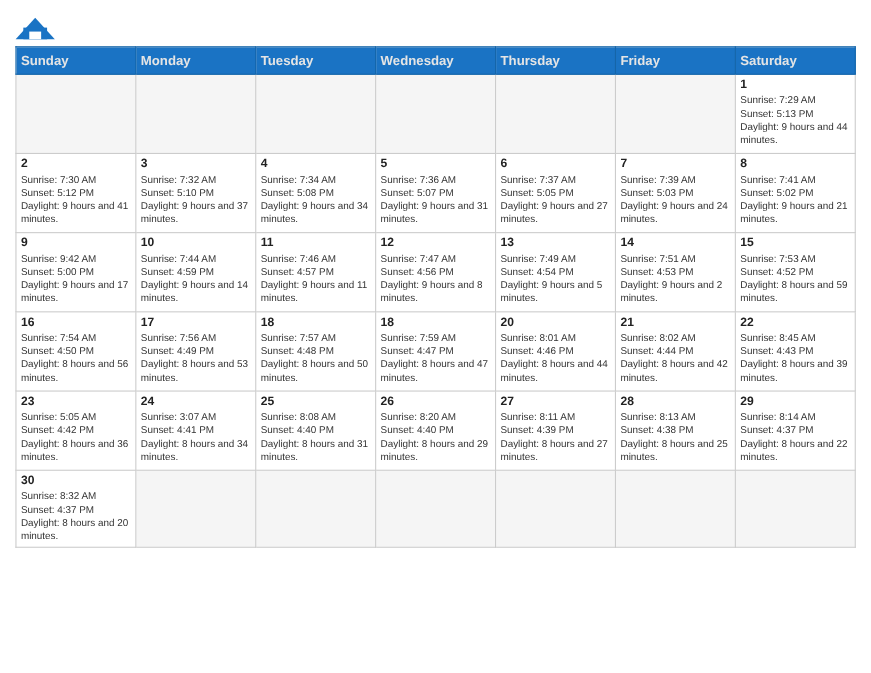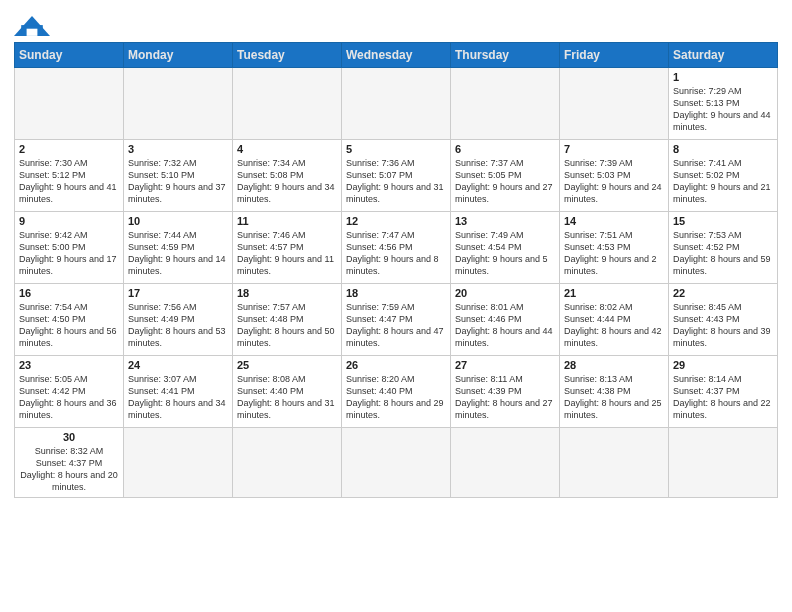--- a/index.html
+++ b/index.html
@@ -88,21 +88,20 @@
       display: block;
       margin-bottom: 2px;
     }
     .day-info {
       font-size: 9px;
       color: #333;
       line-height: 1.35;
     }
     .last-row td {
       height: 60px;
-      text-align: center;
     }
   </style>
 </head>
 <body>
 
 <div class="page">
   <div class="header">
     <div class="logo">
       <div class="logo-text">
         <span></span><span style="color:#1a73c4"></span>

